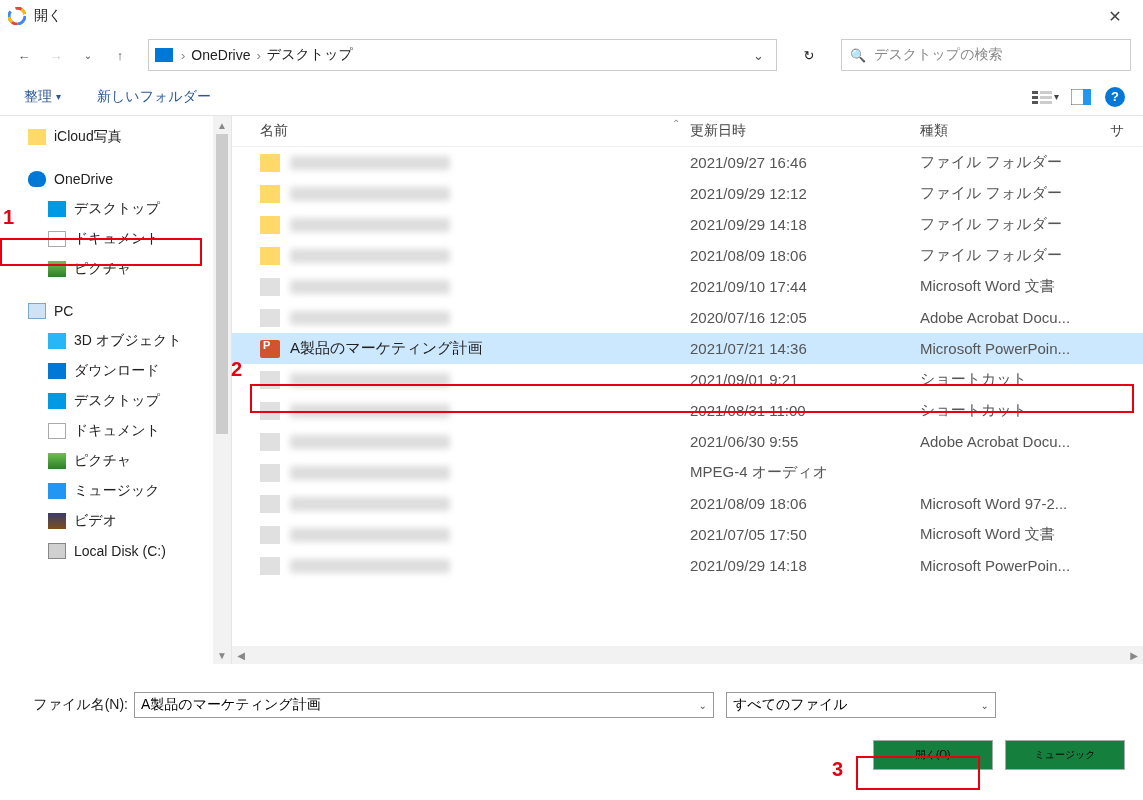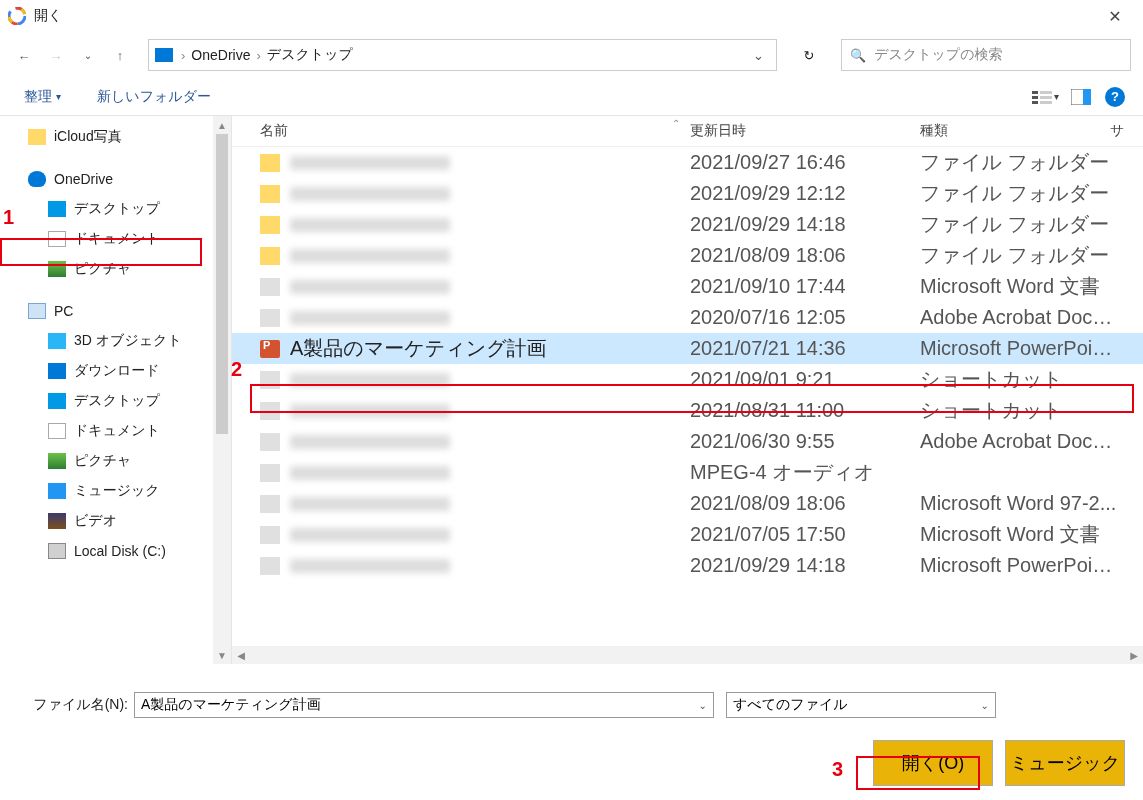--- a/index.html
+++ b/index.html
@@ -42,41 +42,41 @@
 .sidebar-outline { position: absolute; border: 2px solid #e60012; height: 28px; width: 202px; left: 0; }
 
 .filelist { flex: 1; position: relative; }
 .listhead { display: flex; padding: 6px 0 6px 28px; font-size: 14px; color: #444; border-bottom: 1px solid #eee; }
 .col-name { width: 430px; display: flex; align-items: center; gap: 6px; }
 .col-date { width: 230px; }
 .col-type { width: 190px; }
 .col-size { flex: 1; }
 .sort-arrow { position: absolute; left: 440px; top: 2px; color: #888; font-size: 10px; }
 
-.row { display: flex; align-items: center; padding: 4px 0 4px 28px; height: 31px; font-size: 20px; color: #222; }
+.row { display: flex; align-items: center; padding: 4px 0 4px 28px; height: 31px; font-size: 15px; color: #222; }
 .row .ficon { width: 20px; height: 18px; margin-right: 10px; flex-shrink: 0; }
 .row .fname { width: 400px; }
 .row .fdate { width: 230px; color: #555; }
 .row .ftype { width: 200px; color: #555; overflow: hidden; text-overflow: ellipsis; white-space: nowrap; }
 .row.selected { background: #cce8ff; }
 .row .blur-name { width: 160px; height: 14px; background: #ddd; filter: blur(3px); border-radius: 2px; }
 
 .row-outline { position: absolute; border: 2px solid #e60012; height: 29px; }
 
 .hscroll { position: absolute; bottom: 0; left: 0; right: 0; height: 18px; background: #f2f2f2; display: flex; align-items: center; }
 .hscroll .arr { width: 18px; text-align: center; color: #888; font-size: 10px; }
 .hscroll .track { flex: 1; }
 
 .footer { padding: 12px 18px; height: 136px; position: relative; }
 .fname-row { display: flex; align-items: center; gap: 6px; margin-top: 16px; }
 .fname-label { width: 110px; text-align: right; font-size: 14px; color: #222; }
 .fname-input { width: 580px; height: 26px; border: 1px solid #999; padding: 0 6px; font-size: 14px; display: flex; align-items: center; justify-content: space-between; }
 .filetype-select { width: 270px; height: 26px; border: 1px solid #999; padding: 0 6px; font-size: 14px; display: flex; align-items: center; justify-content: space-between; margin-left: 6px; }
 .btn-row { display: flex; justify-content: flex-end; gap: 12px; margin-top: 22px; }
-.btn { width: 120px; height: 46px; border: 1px solid #aaa; background: #eab308; font-size: 18px; display: flex; align-items: center; justify-content: center; cursor: pointer; }
+.btn { width: 120px; height: 30px; border: 1px solid #aaa; background: #15803d; font-size: 10px; display: flex; align-items: center; justify-content: center; cursor: pointer; }
 .btn-outline { position: absolute; border: 2px solid #e60012; }
 
 .anno { position: absolute; color: #e60012; font-weight: bold; font-size: 20px; font-family: Arial; }
 
 
 .ic-folder { background: #ffd96a; }
 .ic-cloud { background: #0078d7; border-radius: 50% 50% 40% 40%; }
 .ic-monitor { background: #0099e5; }
 .ic-doc { background: #fff; border: 1px solid #aaa; }
 .ic-pic { background: linear-gradient(#6cc24a,#2e7d32); }

